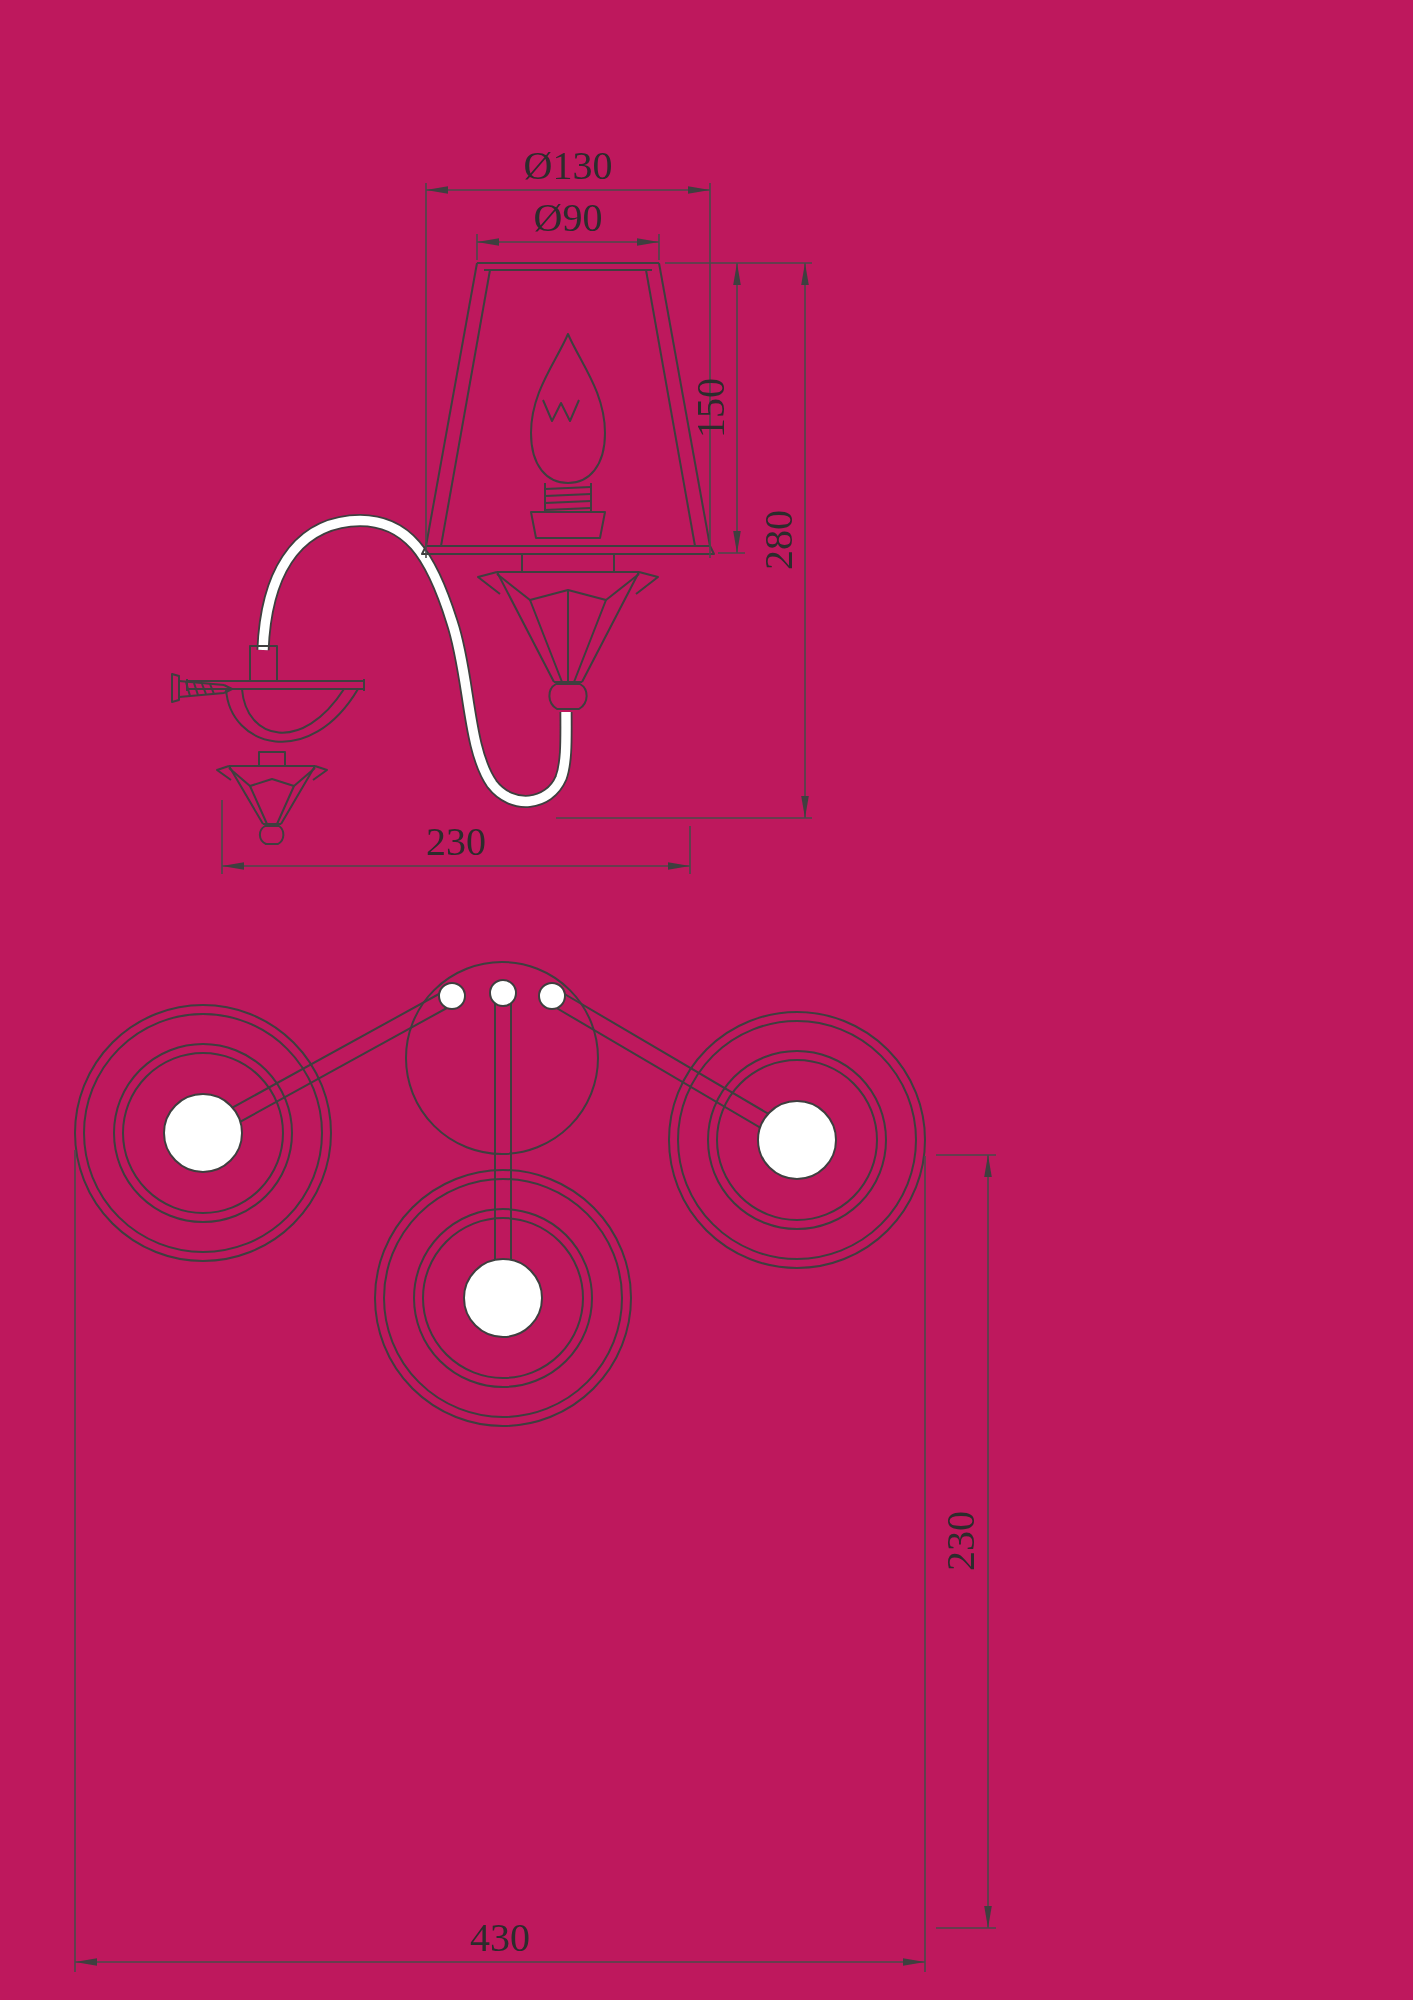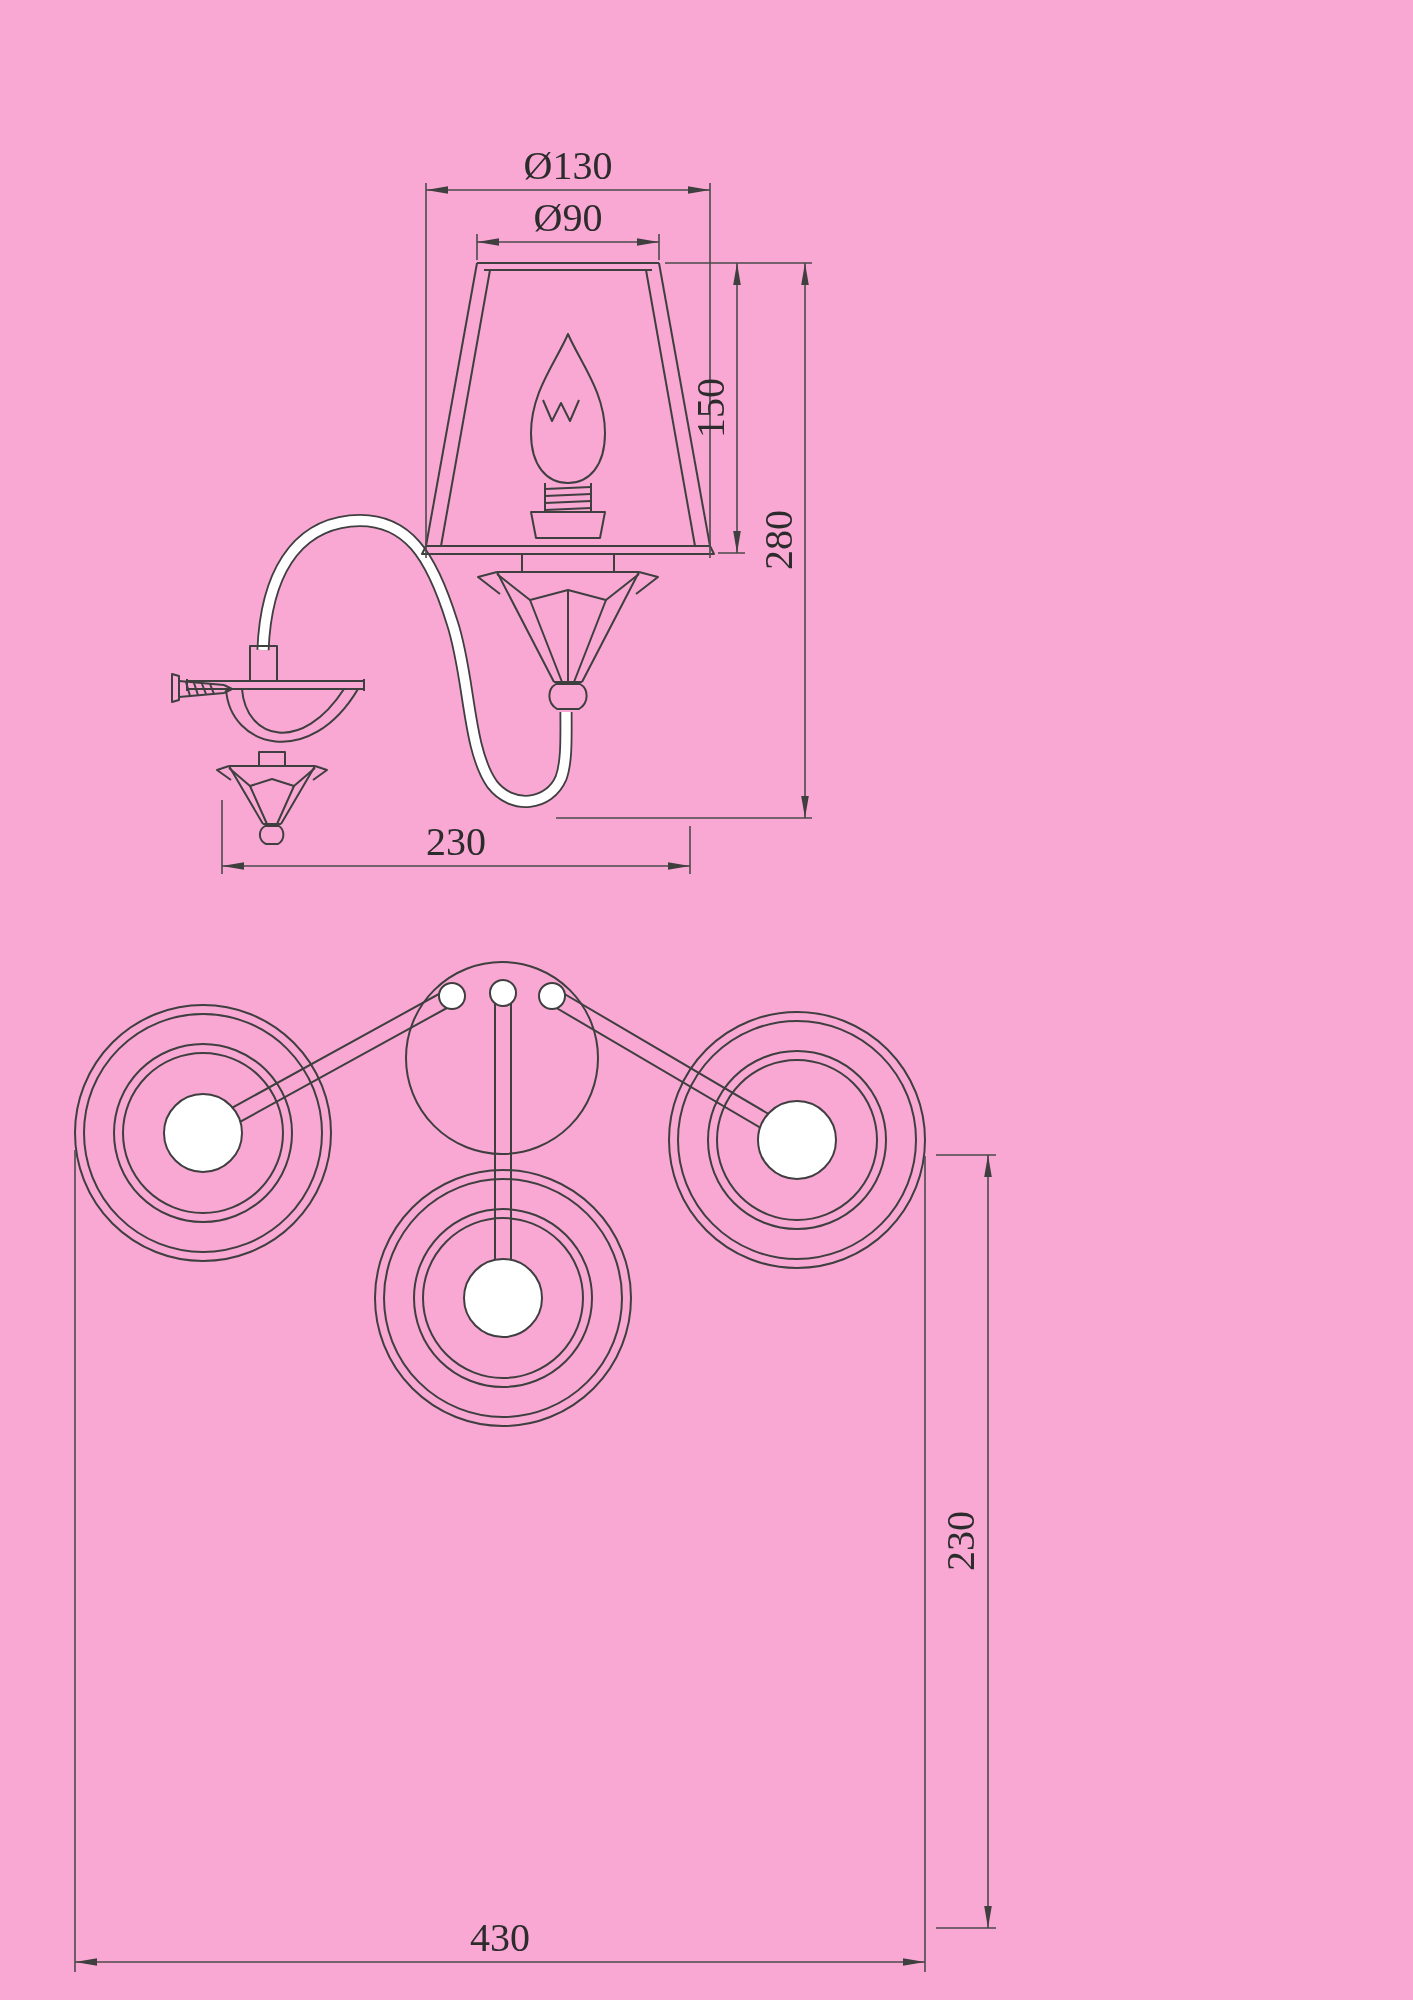--- a/index.html
+++ b/index.html
@@ -1,16 +1,16 @@
 <!DOCTYPE html>
 <html><head>
 <meta charset="utf-8">
 <style>
   html,body{margin:0;padding:0;background:#ffffff;}
-  .page{width:1413px;height:2000px;background:#f9a8d4;position:relative;overflow:hidden;}
+  .page{width:1413px;height:2000px;background:#be185d;position:relative;overflow:hidden;}
   svg{display:block;}
   .ln{fill:none;stroke:#3f3f3f;stroke-width:2;stroke-linejoin:round;stroke-linecap:butt;}
   .thin{fill:none;stroke:#4a4a4a;stroke-width:1.6;stroke-linejoin:round;}
   .dimline{marker-start:url(#arrow);marker-end:url(#arrow);}
   .tube-out{fill:none;stroke:#3f3f3f;stroke-width:13;}
   .tube-in{fill:none;stroke:#ffffff;stroke-width:9.4;}
   .hole{fill:#ffffff;stroke:#3f3f3f;stroke-width:2;}
   .dim-text{font-family:"Liberation Serif",serif;font-size:40px;fill:#2c2c2c;text-anchor:middle;}
 </style>
 </head>

